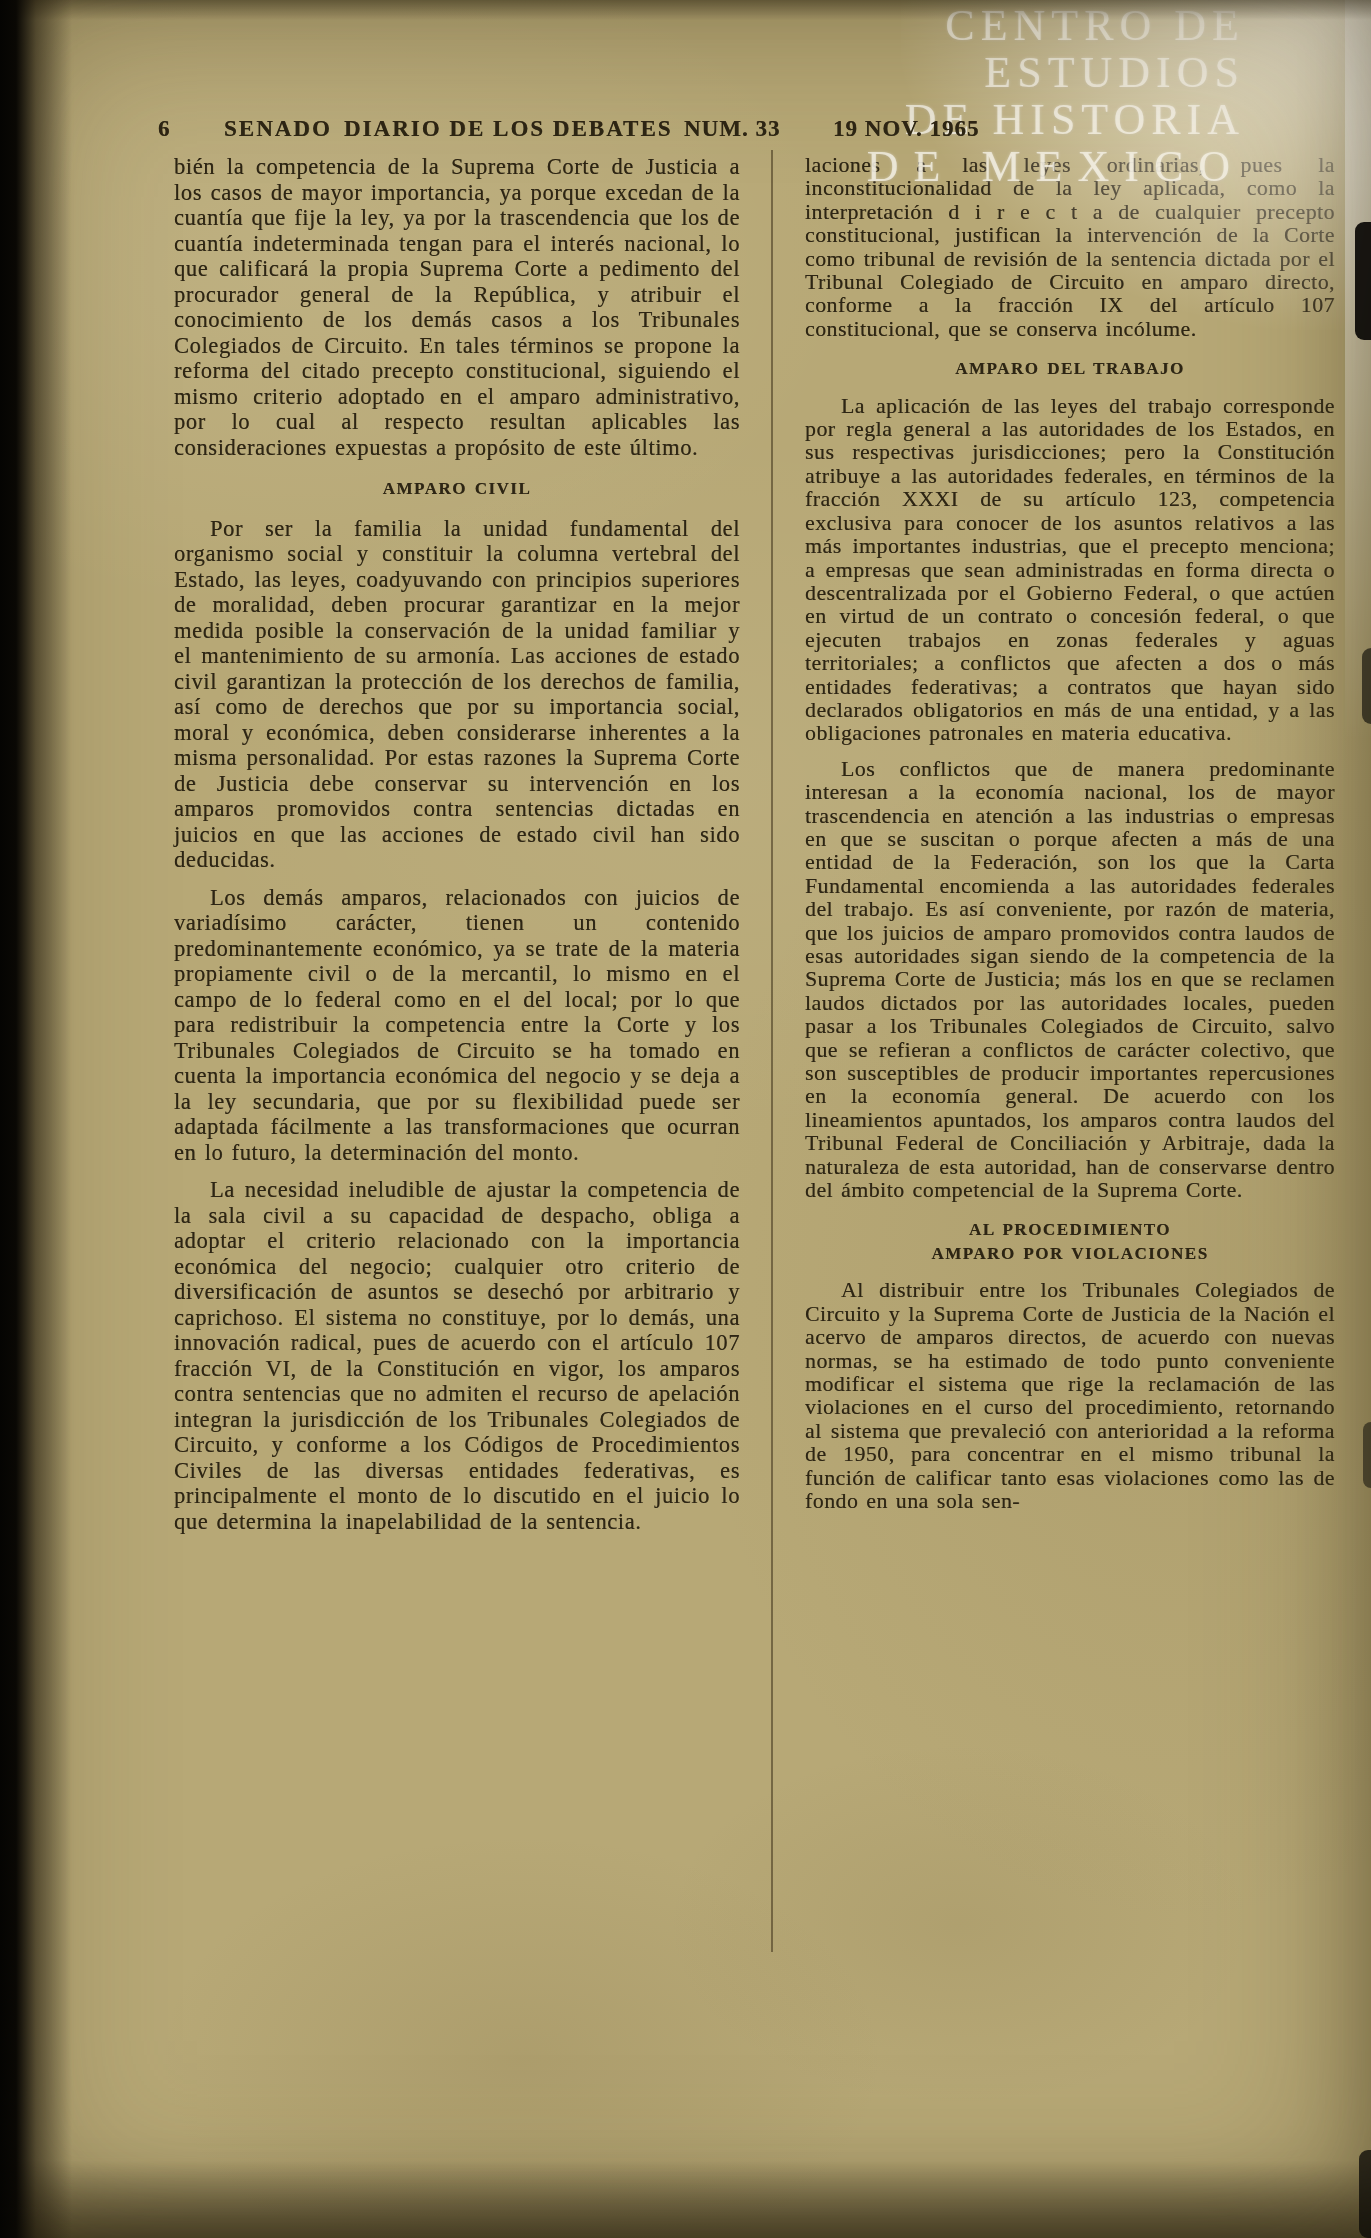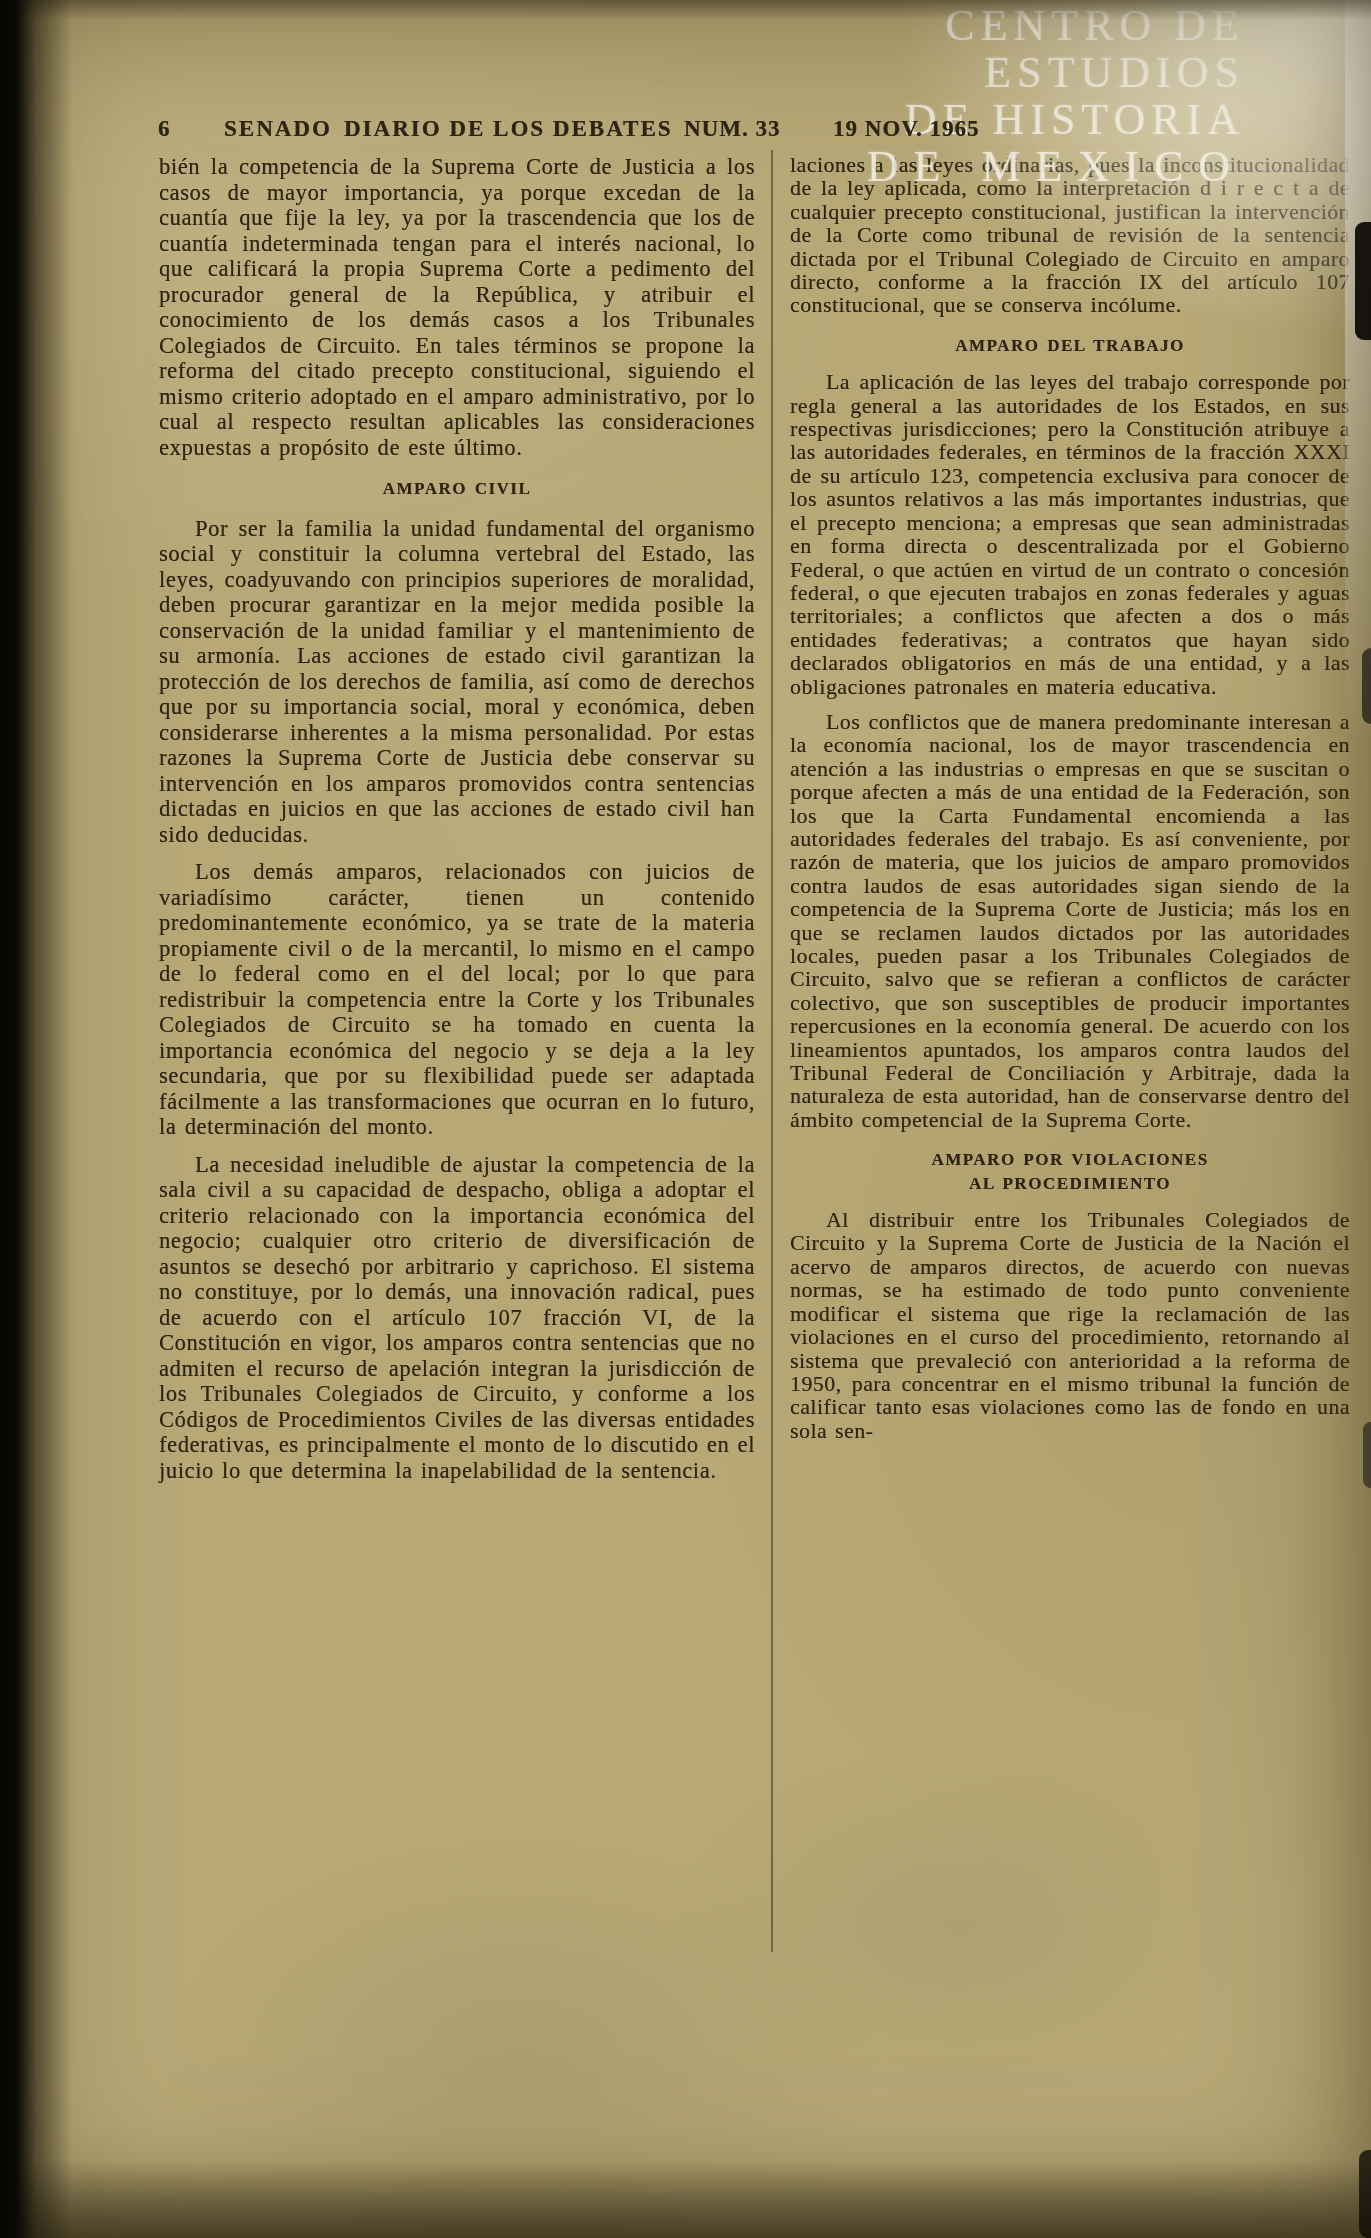--- a/index.html
+++ b/index.html
@@ -97,21 +97,21 @@
   
   .col {
     position: absolute; top: 154px; z-index: 2;
     text-align: justify;
     text-shadow: 0.3px 0.3px 0.4px rgba(45,37,18,0.55);
     word-spacing: 2px;
   }
   .col-left  { left: 158px; width: 598px; font-size: 22.5px; line-height: 25.5px; letter-spacing: 0.6px; }
   .col-right { left: 789px; width: 562px; font-size: 21.8px; line-height: 23.4px; letter-spacing: 0.5px; }
 
-  .col p { margin: 0 1px 12px; text-indent: 36px; }
+  .col p { margin: 0 16px 12px; text-indent: 36px; }
   .col p.cont { text-indent: 0; }
   .col h3 {
     font-size: 17px; font-weight: 700; text-align: center;
     letter-spacing: 1.5px; margin: 16px 0 14px; text-indent: 0;
   }
   .col h3 .hline { display: block; }
 </style>
 </head>
 <body>
 
@@ -136,22 +136,22 @@
     <p>Los demás amparos, relacionados con juicios de variadísimo carácter, tienen un contenido predominantemente económico, ya se trate de la materia propiamente civil o de la mercantil, lo mismo en el campo de lo federal como en el del local; por lo que para redistribuir la competencia entre la Corte y los Tribunales Colegiados de Circuito se ha tomado en cuenta la importancia económica del negocio y se deja a la ley secundaria, que por su flexibilidad puede ser adaptada fácilmente a las transformaciones que ocurran en lo futuro, la determinación del monto.</p>
     <p>La necesidad ineludible de ajustar la competencia de la sala civil a su capacidad de despacho, obliga a adoptar el criterio relacionado con la importancia económica del negocio; cualquier otro criterio de diversificación de asuntos se desechó por arbitrario y caprichoso. El sistema no constituye, por lo demás, una innovación radical, pues de acuerdo con el artículo 107 fracción VI, de la Constitución en vigor, los amparos contra sentencias que no admiten el recurso de apelación integran la jurisdicción de los Tribunales Colegiados de Circuito, y conforme a los Códigos de Procedimientos Civiles de las diversas entidades federativas, es principalmente el monto de lo discutido en el juicio lo que determina la inapelabilidad de la sentencia.</p>
   </section>
 
   <section class="col col-right">
     <p class="cont">laciones a las leyes ordinarias, pues la inconstitucionalidad de la ley aplicada, como la interpretación d i r e c t a de cualquier precepto constitucional, justifican la intervención de la Corte como tribunal de revisión de la sentencia dictada por el Tribunal Colegiado de Circuito en amparo directo, conforme a la fracción IX del artículo 107 constitucional, que se conserva incólume.</p>
     <h3>AMPARO DEL TRABAJO</h3>
     <p>La aplicación de las leyes del trabajo corresponde por regla general a las autoridades de los Estados, en sus respectivas jurisdicciones; pero la Constitución atribuye a las autoridades federales, en términos de la fracción XXXI de su artículo 123, competencia exclusiva para conocer de los asuntos relativos a las más importantes industrias, que el precepto menciona; a empresas que sean administradas en forma directa o descentralizada por el Gobierno Federal, o que actúen en virtud de un contrato o concesión federal, o que ejecuten trabajos en zonas federales y aguas territoriales; a conflictos que afecten a dos o más entidades federativas; a contratos que hayan sido declarados obligatorios en más de una entidad, y a las obligaciones patronales en materia educativa.</p>
     <p>Los conflictos que de manera predominante interesan a la economía nacional, los de mayor trascendencia en atención a las industrias o empresas en que se suscitan o porque afecten a más de una entidad de la Federación, son los que la Carta Fundamental encomienda a las autoridades federales del trabajo. Es así conveniente, por razón de materia, que los juicios de amparo promovidos contra laudos de esas autoridades sigan siendo de la competencia de la Suprema Corte de Justicia; más los en que se reclamen laudos dictados por las autoridades locales, pueden pasar a los Tribunales Colegiados de Circuito, salvo que se refieran a conflictos de carácter colectivo, que son susceptibles de producir importantes repercusiones en la economía general. De acuerdo con los lineamientos apuntados, los amparos contra laudos del Tribunal Federal de Conciliación y Arbitraje, dada la naturaleza de esta autoridad, han de conservarse dentro del ámbito competencial de la Suprema Corte.</p>
     <h3>
+      <span class="hline">AL PROCEDIMIENTO</span>
       <span class="hline">AMPARO POR VIOLACIONES</span>
-      <span class="hline">AL PROCEDIMIENTO</span>
     </h3>
     <p>Al distribuir entre los Tribunales Colegiados de Circuito y la Suprema Corte de Justicia de la Nación el acervo de amparos directos, de acuerdo con nuevas normas, se ha estimado de todo punto conveniente modificar el sistema que rige la reclamación de las violaciones en el curso del procedimiento, retornando al sistema que prevaleció con anterioridad a la reforma de 1950, para concentrar en el mismo tribunal la función de calificar tanto esas violaciones como las de fondo en una sola sen-</p>
   </section>
 
   <div class="watermark">
     <div>CENTRO DE</div>
     <div>ESTUDIOS</div>
     <div>DE HISTORIA</div>
     <div class="wm4">DE MEXICO</div>
   </div>

